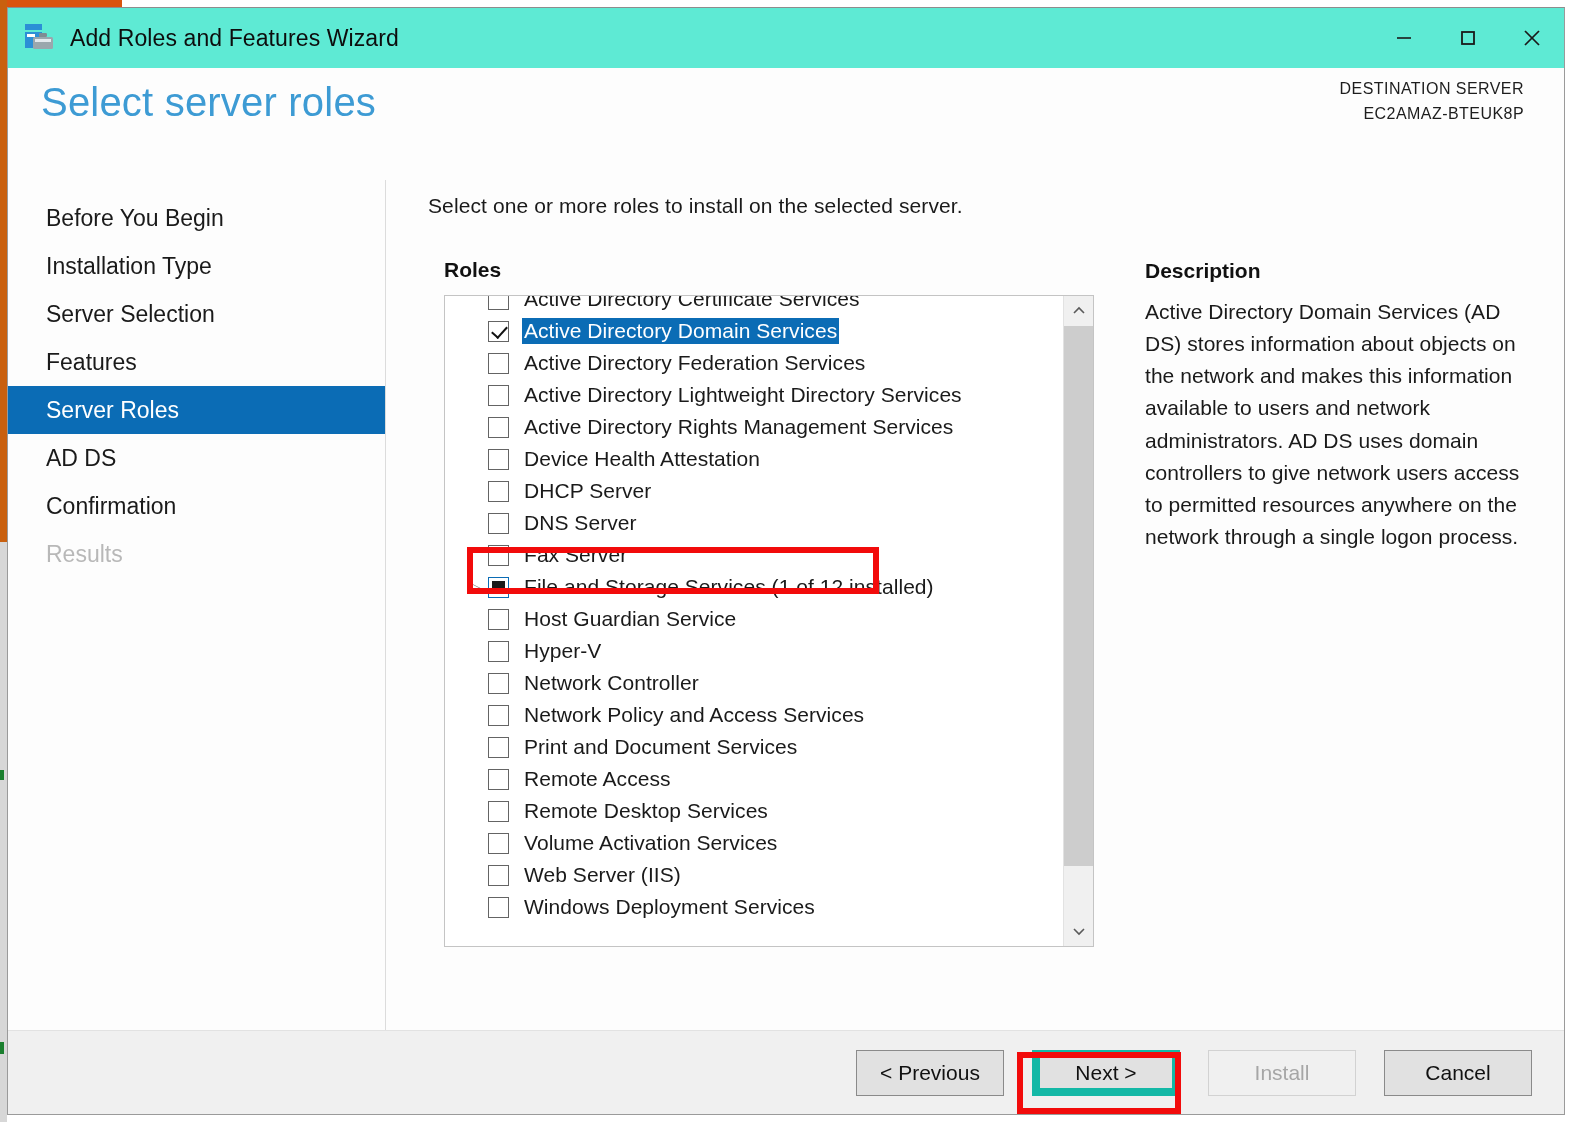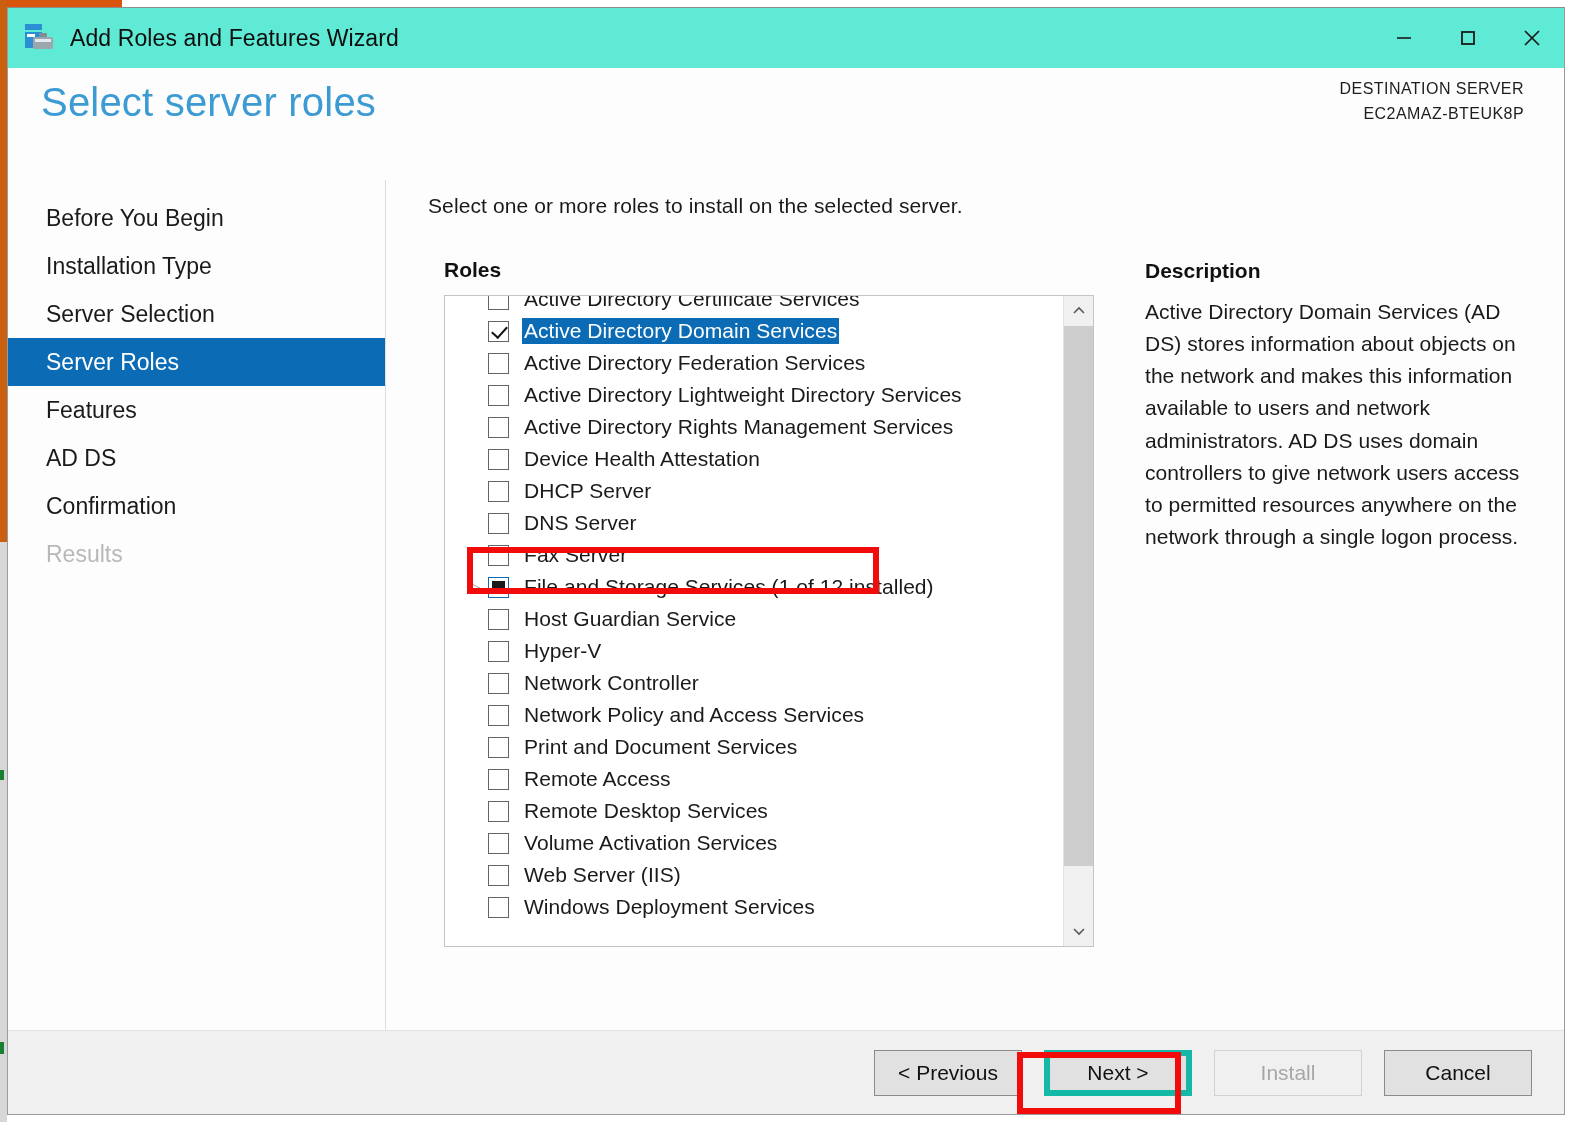--- a/index.html
+++ b/index.html
@@ -241,29 +241,29 @@
     position: relative;
   }
   .btn {
     height: 46px; width: 148px;
     font-size: 21px;
     font-family: "Liberation Sans", sans-serif;
     background: #e1e1e1;
     border: 1px solid #8a8a8a;
     color: #111111;
     cursor: default;
-    margin-left: 22px;
+    margin-left: 28px;
   }
   .btn.disabled {
     color: #a6a6a6;
     background: #f0f0f0;
     border-color: #d2d2d2;
   }
   .btn.focused {
-    border: 6px solid #14b8a6;
+    border: 8px solid #14b8a6;
   }
   .gap-lg { }
 
   
   .annot {
     position: absolute;
     border: 6px solid #f20b0b;
     pointer-events: none;
     z-index: 50;
   }
@@ -327,25 +327,25 @@
     <div class="sidebar">
       <div class="nav-item">
           <span>Before You Begin</span>
         </div>
       <div class="nav-item">
           <span>Installation Type</span>
         </div>
       <div class="nav-item">
           <span>Server Selection</span>
         </div>
+      <div class="nav-item">
+          <span>Features</span>
+        </div>
       <div class="nav-item active">
           <span>Server Roles</span>
-        </div>
-      <div class="nav-item">
-          <span>Features</span>
         </div>
       <div class="nav-item">
           <span>AD DS</span>
         </div>
       <div class="nav-item">
           <span>Confirmation</span>
         </div>
       <div class="nav-item disabled">
           <span>Results</span>
         </div>

